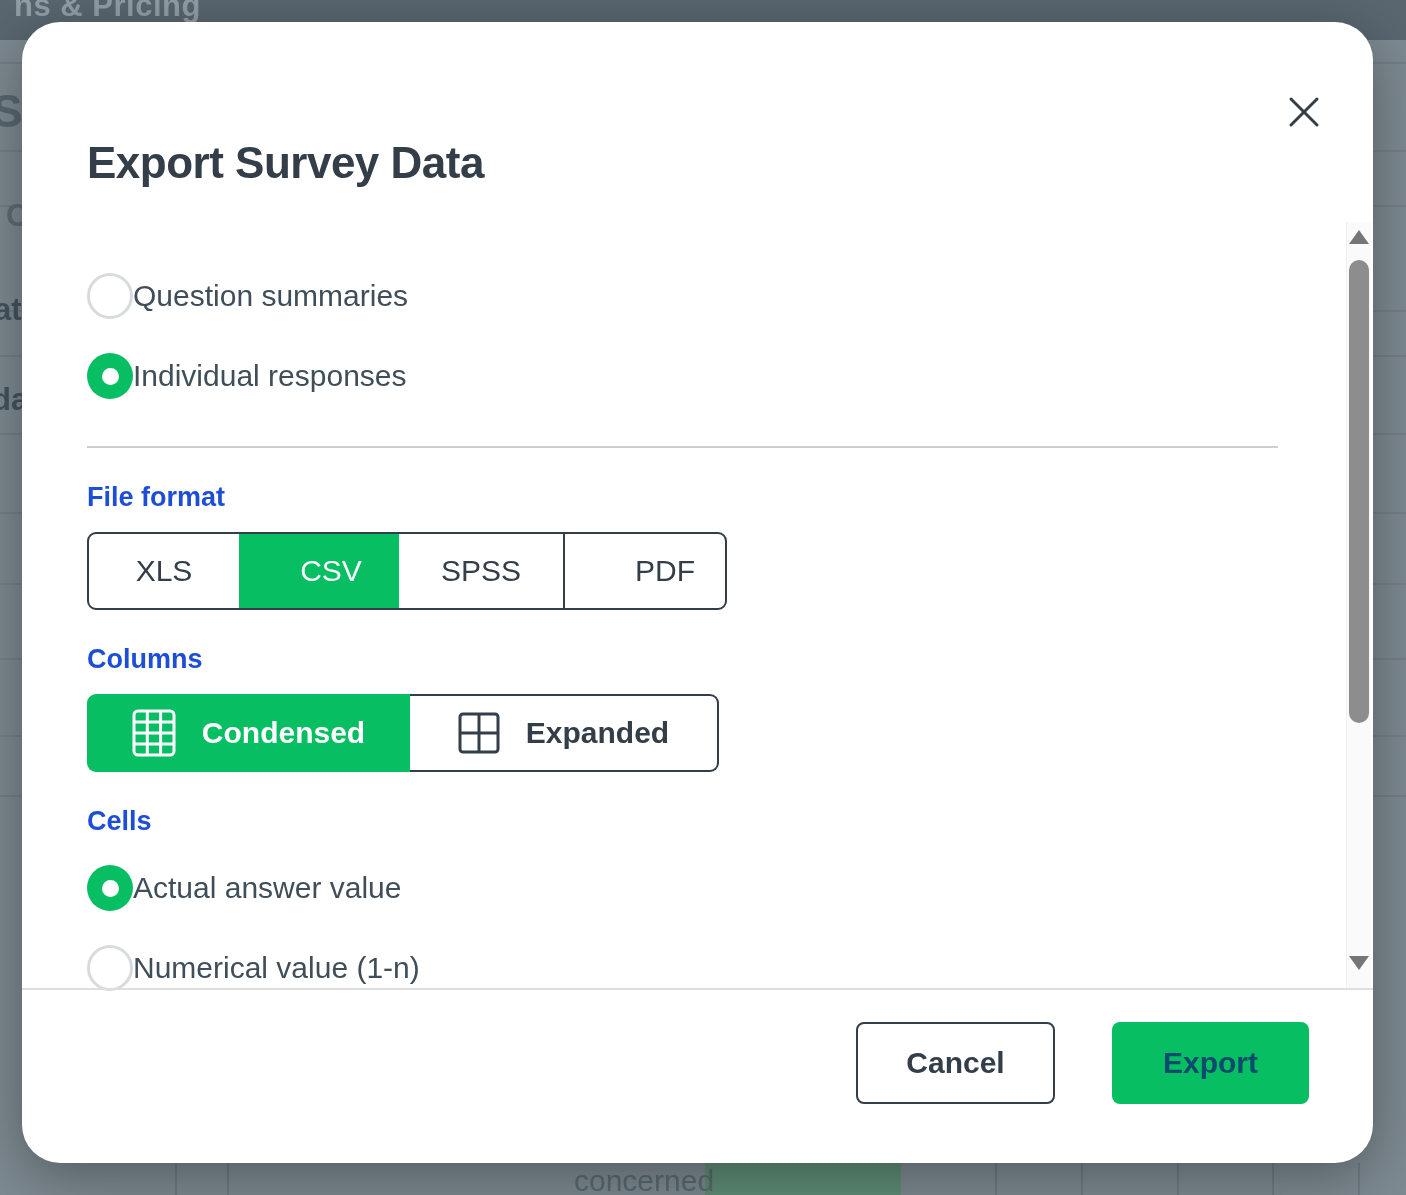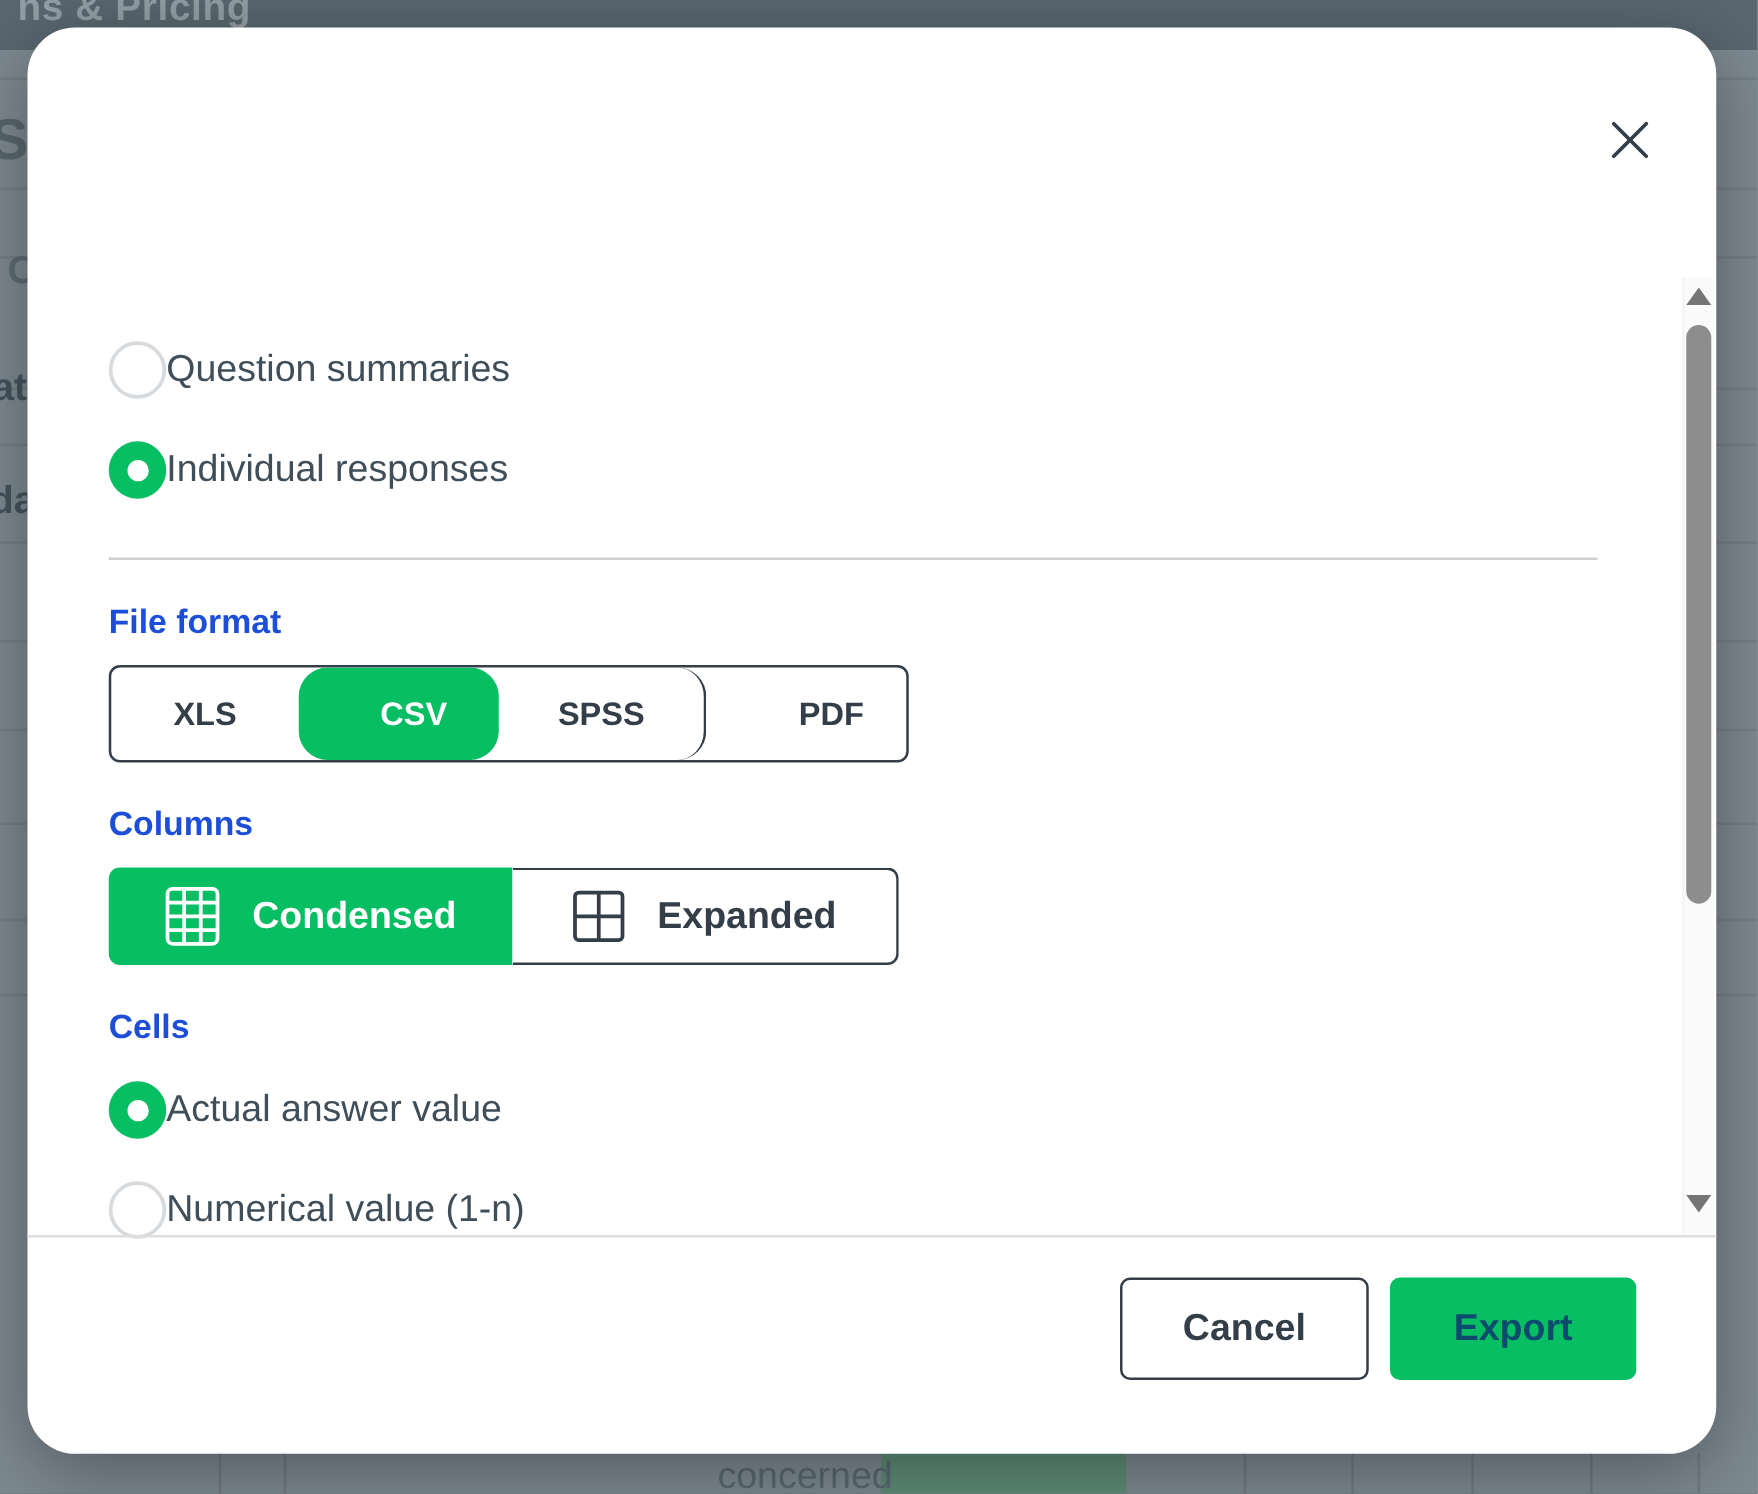--- a/index.html
+++ b/index.html
@@ -34,39 +34,39 @@
                           border-radius:50%;background:#fff;}
   .radio-label{font-size:30px;color:#3f4e59;}
 
   .divider{position:absolute;left:65px;top:424px;width:1191px;height:2px;background:#cfcfcf;}
 
   .section-label{position:absolute;left:65px;font-size:27px;font-weight:700;color:#1d4ed8;}
 
   
   .segmented{position:absolute;left:65px;top:510px;width:640px;height:78px;border:2px solid #333e48;border-radius:9px;
              display:flex;overflow:hidden;background:#fff;}
-  .seg{display:flex;align-items:center;justify-content:center;font-size:26px;font-weight:700;color:#333e48;cursor:pointer;border-radius:23px;}
+  .seg{display:flex;align-items:center;justify-content:center;font-size:30px;font-weight:400;color:#333e48;cursor:pointer;}
   .seg-0{width:150px;}
   .seg-1{width:160px;padding-left:24px;}
   .seg-2{width:166px;border-right:2px solid #333e48;}
   .seg-3{flex:1;padding-left:40px;}
   .seg.sel{background:#07be62;color:#ffffff;}
 
   
   .colctl{position:absolute;left:65px;top:672px;height:78px;display:flex;}
   .colbtn{display:flex;align-items:center;justify-content:center;font-size:30px;font-weight:700;cursor:pointer;}
   .colbtn .icon{margin-right:26px;display:flex;align-items:center;}
   .colbtn.sel{width:323px;background:#07be62;color:#fff;border-radius:9px 0 0 9px;}
   .colbtn.unsel{width:309px;background:#fff;color:#333e48;border:2px solid #333e48;border-left:none;border-radius:0 9px 9px 0;}
 
   
   .footer-divider{position:absolute;left:0;top:966px;width:1351px;height:2px;background:#dedede;}
   .btn{position:absolute;top:1000px;height:82px;display:flex;align-items:center;justify-content:center;
        font-size:30px;font-weight:700;cursor:pointer;border-radius:8px;}
-  .btn-cancel{left:874px;width:199px;background:#fff;border:2px solid #333e48;color:#333e48;}
+  .btn-cancel{left:834px;width:199px;background:#fff;border:2px solid #333e48;color:#333e48;}
   .btn-export{left:1090px;width:197px;background:#07be62;color:#0c4a6e;}
 
   
   .sb-track{position:absolute;left:1324px;top:200px;width:25px;height:766px;background:#fafafa;border-left:1px solid #f0f0f0;}
   .sb-up{position:absolute;left:1327px;top:208px;width:0;height:0;cursor:pointer;
          border-left:10px solid transparent;border-right:10px solid transparent;border-bottom:14px solid #757575;}
   .sb-down{position:absolute;left:1327px;top:934px;width:0;height:0;cursor:pointer;
            border-left:10px solid transparent;border-right:10px solid transparent;border-top:14px solid #757575;}
   .sb-thumb{position:absolute;left:1327px;top:238px;width:20px;height:463px;background:#8d8d8d;border-radius:10px;cursor:pointer;}
 </style>
@@ -109,20 +109,21 @@
 
     <div class="close-btn">
       <span style="display:flex;">
         <svg width="34" height="34" viewBox="0 0 34 34">
           <line x1="4" y1="4" x2="30" y2="30" stroke="#333e48" stroke-width="3" stroke-linecap="round"></line>
           <line x1="30" y1="4" x2="4" y2="30" stroke="#333e48" stroke-width="3" stroke-linecap="round"></line>
         </svg>
       </span>
     </div>
 
+    <div class="modal-title">Export Survey Data</div>
 
     <div class="radio-row" style="top:251px">
       <span class="radio-circle"></span>
       <span class="radio-label">Question summaries</span>
     </div>
     <div class="radio-row" style="top:331px">
       <span class="radio-circle on"></span>
       <span class="radio-label">Individual responses</span>
     </div>
 

